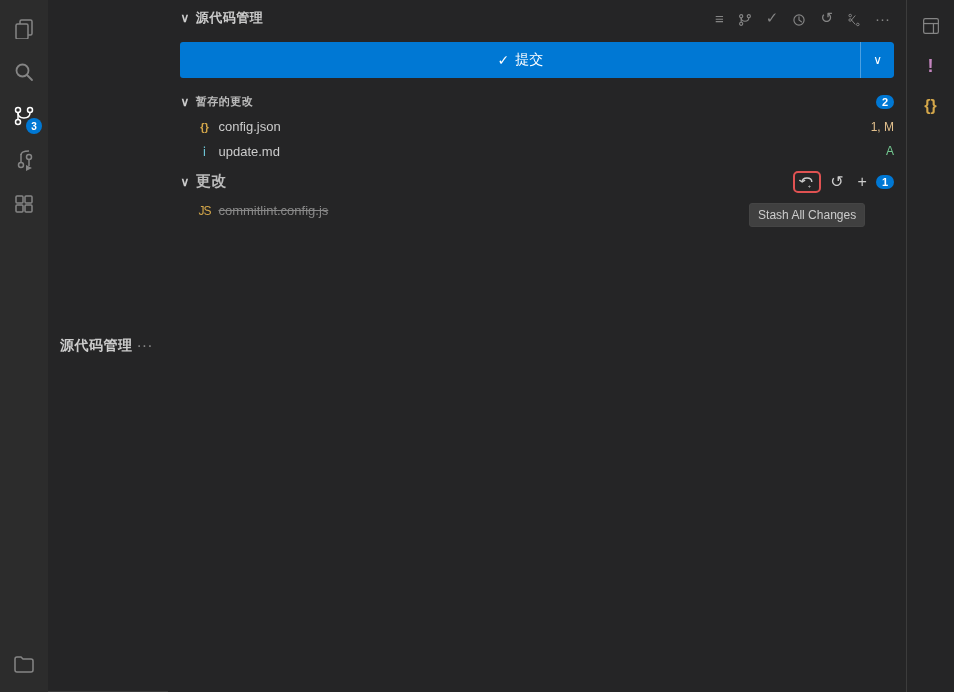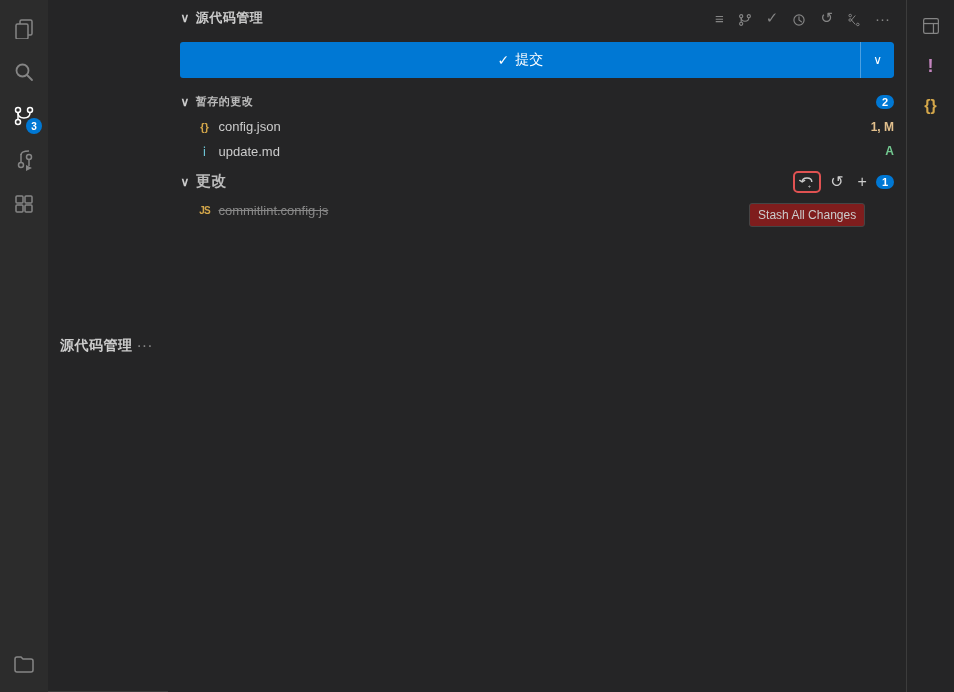--- a/index.html
+++ b/index.html
@@ -217,21 +217,21 @@
     }
     .file-item-name {
       font-size: 13px;
     }
     .file-item-name.strikethrough {
       text-decoration: line-through;
       color: #888;
     }
     .file-badge {
       font-size: 12px;
-      font-weight: 700;
+      font-weight: 400;
     }
     .file-badge.modified { color: #e2c08d; }
     .file-badge.added { color: #73c991; }
 
     .count-badge {
       background: #0078d4;
       color: white;
       border-radius: 10px;
       padding: 1px 6px;
       font-size: 11px;
@@ -428,31 +428,31 @@
 
         <div style="position:relative;">
           <span class="section-action-btn highlighted" style="font-size:13px; color:#cccccc; display:flex; align-items:center; justify-content:center; border: 2px solid #e05252; border-radius:5px; padding: 1px 4px; cursor:pointer;">
             <svg width="16" height="16" viewBox="0 0 20 20" fill="none">
               <path d="M4 10 Q4 5 10 5 Q16 5 16 10" stroke="#cccccc" stroke-width="1.8" fill="none"></path>
               <polyline points="7,8 4,10 1,8" stroke="#cccccc" stroke-width="1.8" fill="none" stroke-linejoin="round" stroke-linecap="round"></polyline>
               <text x="11" y="17" font-size="7" fill="#cccccc" font-family="sans-serif">+</text>
             </svg>
           </span>
 
-          <div style="position:absolute; bottom:-34px; left:50%; transform:translateX(-50%); background:#7f1d1d; border:1px solid #454545; color:#cccccc; padding:4px 8px; font-size:12px; border-radius:3px; white-space:nowrap; z-index:200; pointer-events:none;">Stash All Changes</div>
+          <div style="position:absolute; bottom:-34px; left:50%; transform:translateX(-50%); background:#404040; border:1px solid #454545; color:#cccccc; padding:4px 8px; font-size:12px; border-radius:3px; white-space:nowrap; z-index:200; pointer-events:none;">Stash All Changes</div>
         </div>
         <span class="section-action-btn" style="font-size:16px; color:#cccccc;">↺</span>
         <span class="section-action-btn" style="font-size:16px; color:#cccccc;">+</span>
         <span class="count-badge">1</span>
       </div>
     </div>
 
     <div class="file-item">
       <div class="file-item-left">
-        <span class="file-item-icon" style="color:#d4a74a; font-size:10px; font-weight:bold; letter-spacing:-1px;">JS</span>
+        <span class="file-item-icon" style="color:#d4a74a; font-size:12px; font-weight:normal; letter-spacing:-1px;">JS</span>
         <span class="file-item-name strikethrough">commitlint.config.js</span>
       </div>
     </div>
 
   </div>
 </div>
 
 <div class="right-panel">
   <div class="right-icon">
     <svg width="18" height="18" viewBox="0 0 22 22" fill="none">

